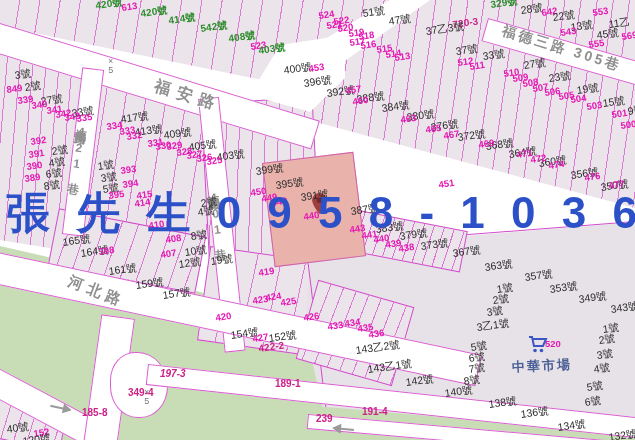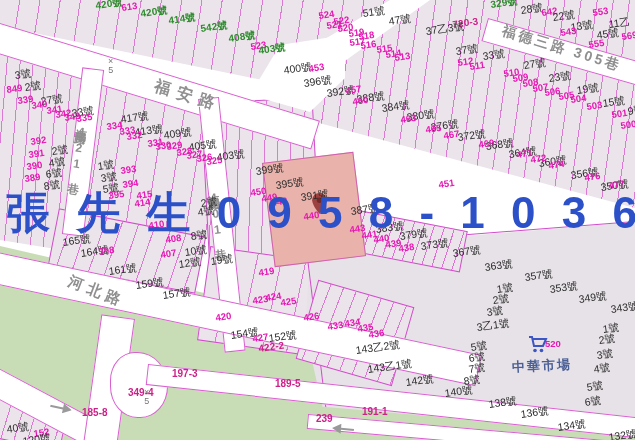--- a/index.html
+++ b/index.html
@@ -283,25 +283,25 @@
       <div class="lbl lbl-m" style="left: 258px; top: 268px; transform: rotate(-8deg);">419</div>
       <div class="lbl lbl-m" style="left: 252px; top: 296px; transform: rotate(-8deg);">423</div>
       <div class="lbl lbl-m" style="left: 265px; top: 293px; transform: rotate(-8deg);">424</div>
       <div class="lbl lbl-m" style="left: 280px; top: 298px; transform: rotate(-8deg);">425</div>
       <div class="lbl lbl-m" style="left: 303px; top: 313px; transform: rotate(-8deg);">426</div>
       <div class="lbl lbl-m" style="left: 215px; top: 313px; transform: rotate(-8deg);">420</div>
       <div class="lbl lbl-k" style="left: 230px; top: 330px; transform: rotate(-8deg);">154號</div>
       <div class="lbl lbl-k" style="left: 268px; top: 333px; transform: rotate(-8deg);">152號</div>
       <div class="lbl lbl-m" style="left: 252px; top: 334px; transform: rotate(-8deg);">427</div>
       <div class="lbl lbl-rm" style="left: 258px; top: 344px; transform: rotate(-8deg);">422-2</div>
-      <div class="lbl lbl-rm" style="left: 172px; top: 369px; transform: rotate(0deg);">197-3</div>
-      <div class="lbl lbl-rm" style="left: 275px; top: 379px; transform: rotate(0deg);">189-5</div>
+      <div class="lbl lbl-rm" style="left: 160px; top: 369px; transform: rotate(0deg); font-style: italic;">197-3</div>
+      <div class="lbl lbl-rm" style="left: 275px; top: 379px; transform: rotate(0deg);">189-1</div>
       <div class="lbl lbl-rm" style="left: 128px; top: 388px; transform: rotate(0deg);">349-4</div>
       <div class="lbl lbl-rm" style="left: 82px; top: 408px; transform: rotate(0deg);">185-8</div>
-      <div class="lbl lbl-rm" style="left: 362px; top: 407px; transform: rotate(0deg);">191-1</div>
+      <div class="lbl lbl-rm" style="left: 362px; top: 407px; transform: rotate(0deg);">191-4</div>
       <div class="lbl lbl-rm" style="left: 316px; top: 414px; transform: rotate(0deg);">239</div>
       <div class="lbl lbl-k" style="left: 6px; top: 424px; transform: rotate(-8deg);">40號</div>
       <div class="lbl lbl-m" style="left: 33px; top: 429px; transform: rotate(-8deg);">152</div>
       <div class="lbl lbl-k" style="left: 22px; top: 436px; transform: rotate(-8deg);">120號</div>
       <div class="lbl lbl-m" style="left: 545px; top: 339px; transform: rotate(0deg);">520</div>
       <div class="x5" style="left: 108px; top: 57px;">×<br>5</div>
       <div class="x5" style="left: 144px; top: 388px;">×<br>5</div>
     </div>
 
   <div id="advert" style="color: rgb(43, 80, 200);">張 先 生 0 9 5 8 - 1 0 3 6 8 0</div>

